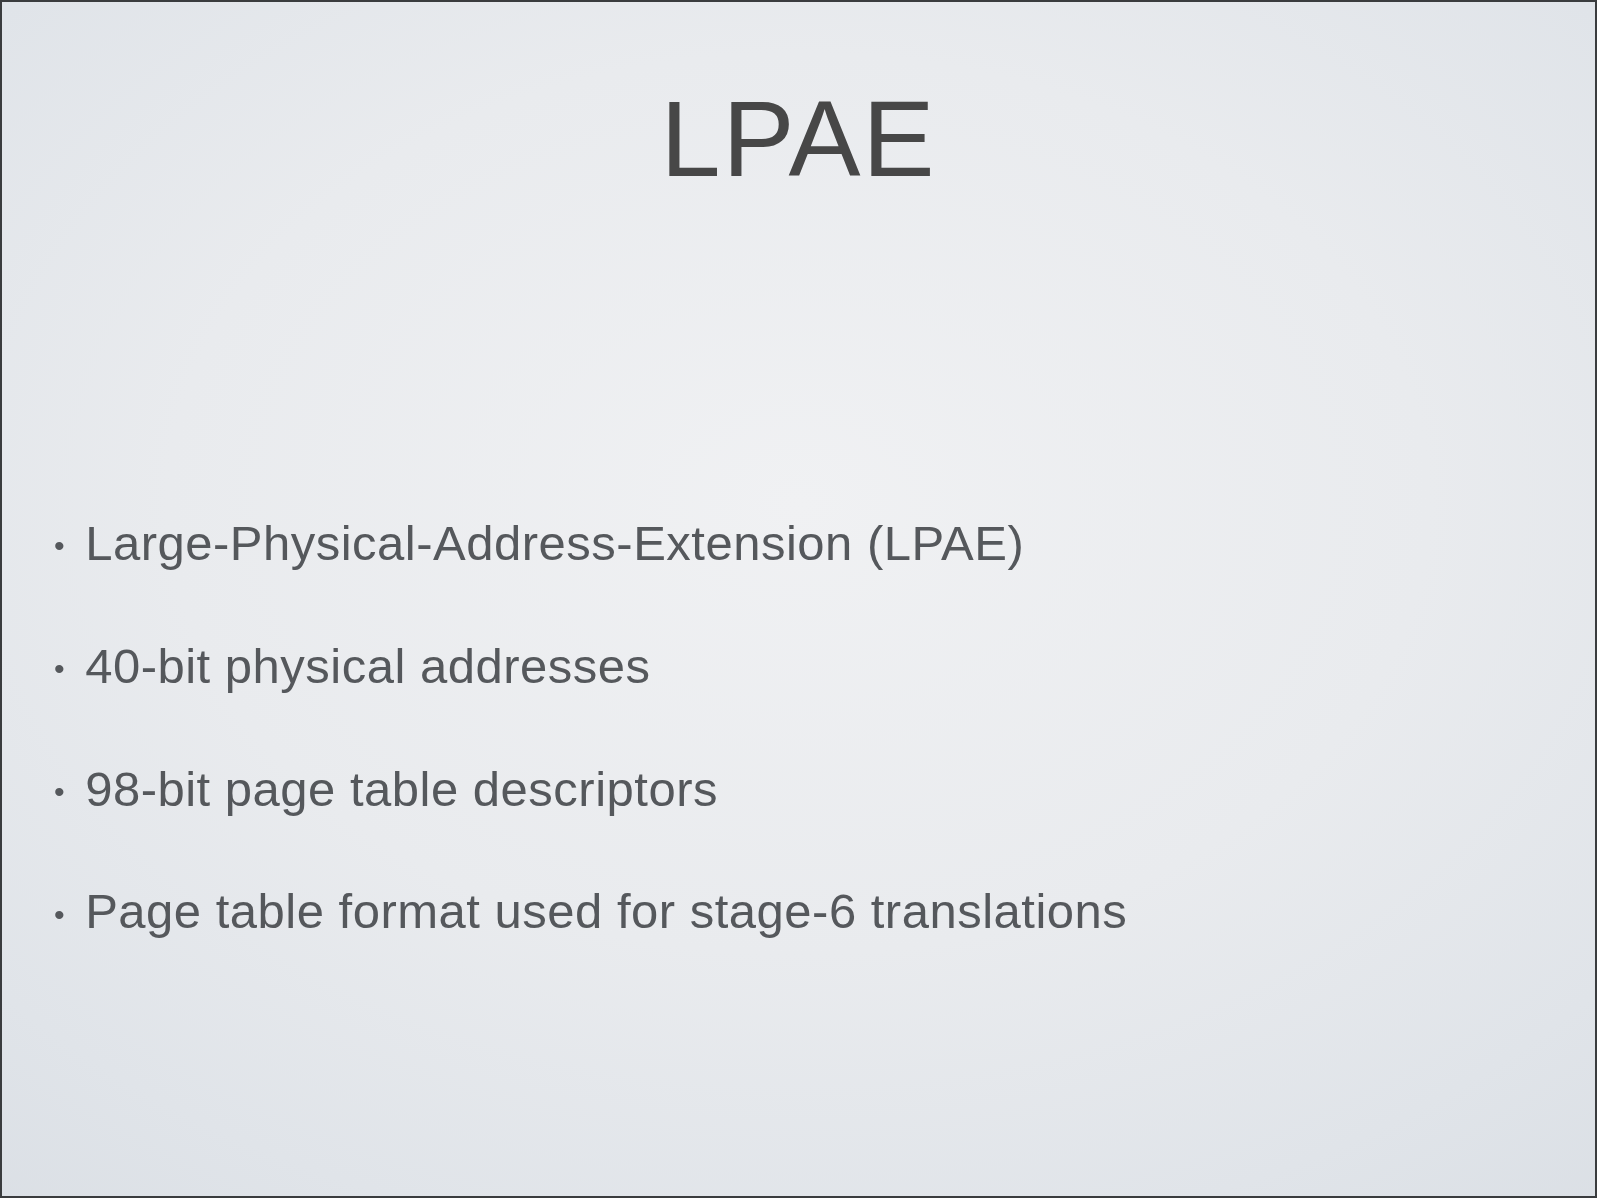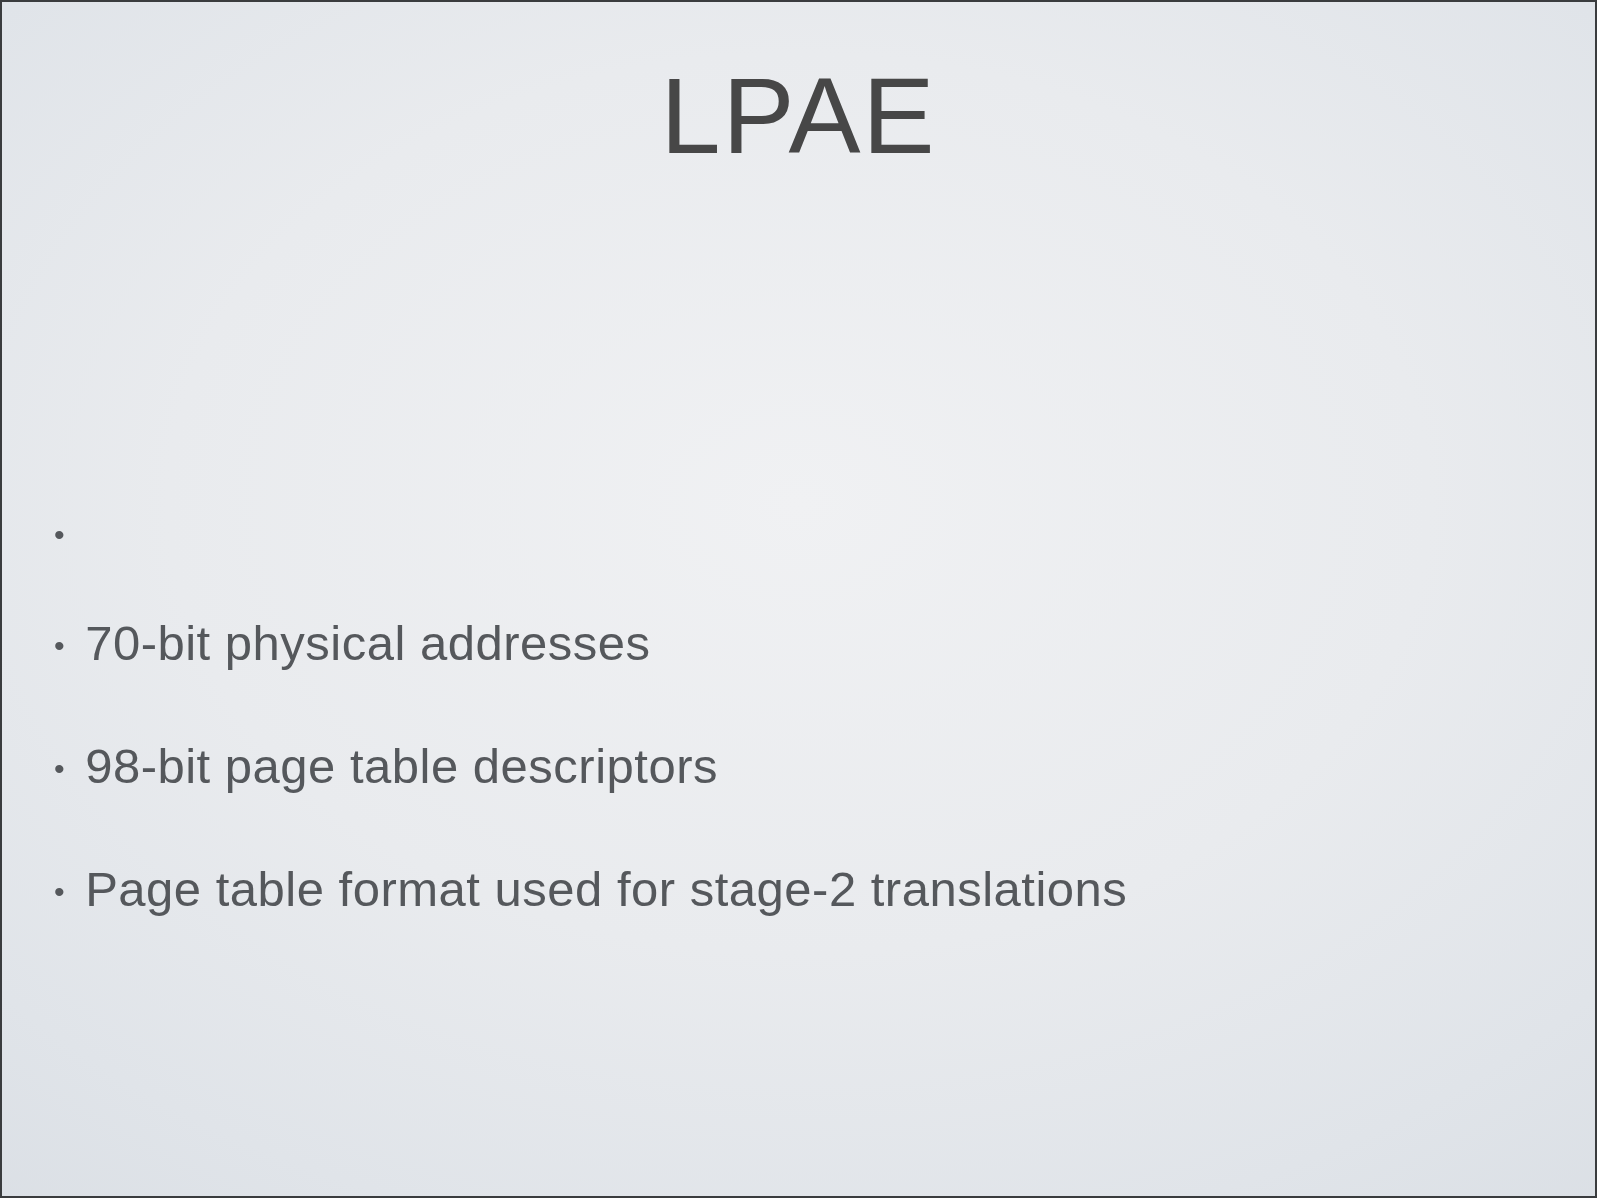--- a/index.html
+++ b/index.html
@@ -18,21 +18,21 @@
     background:
       radial-gradient(ellipse 1400px 1000px at 50% 42%,
         #f0f1f3 0%,
         #e9ebee 45%,
         #e0e4e9 75%,
         #d8dde3 100%);
     overflow: hidden;
   }
   .slide-title {
     margin: 0;
-    padding-top: 60px;
+    padding-top: 83px;
     text-align: center;
     font-size: 108px;
     font-weight: 300;
     letter-spacing: 2px;
     color: #474747;
     line-height: 1.0;
   }
   .bullet-list {
     position: absolute;
     left: 52px;
@@ -62,28 +62,29 @@
 </head>
 <body>
 
 <div class="slide">
 
   <h1 class="slide-title">LPAE</h1>
 
   <ul class="bullet-list">
     <li class="bullet-item">
       <span class="bullet-marker">•</span>
+      <span>Large-Physical-Address-Extension (LPAE)</span>
     </li>
     <li class="bullet-item">
       <span class="bullet-marker">•</span>
-      <span>70-bit physical addresses</span>
+      <span>40-bit physical addresses</span>
     </li>
     <li class="bullet-item">
       <span class="bullet-marker">•</span>
       <span>98-bit page table descriptors</span>
     </li>
     <li class="bullet-item">
       <span class="bullet-marker">•</span>
-      <span>Page table format used for stage-2 translations</span>
+      <span>Page table format used for stage-6 translations</span>
     </li>
   </ul>
 
 </div>
 
 </body></html>

